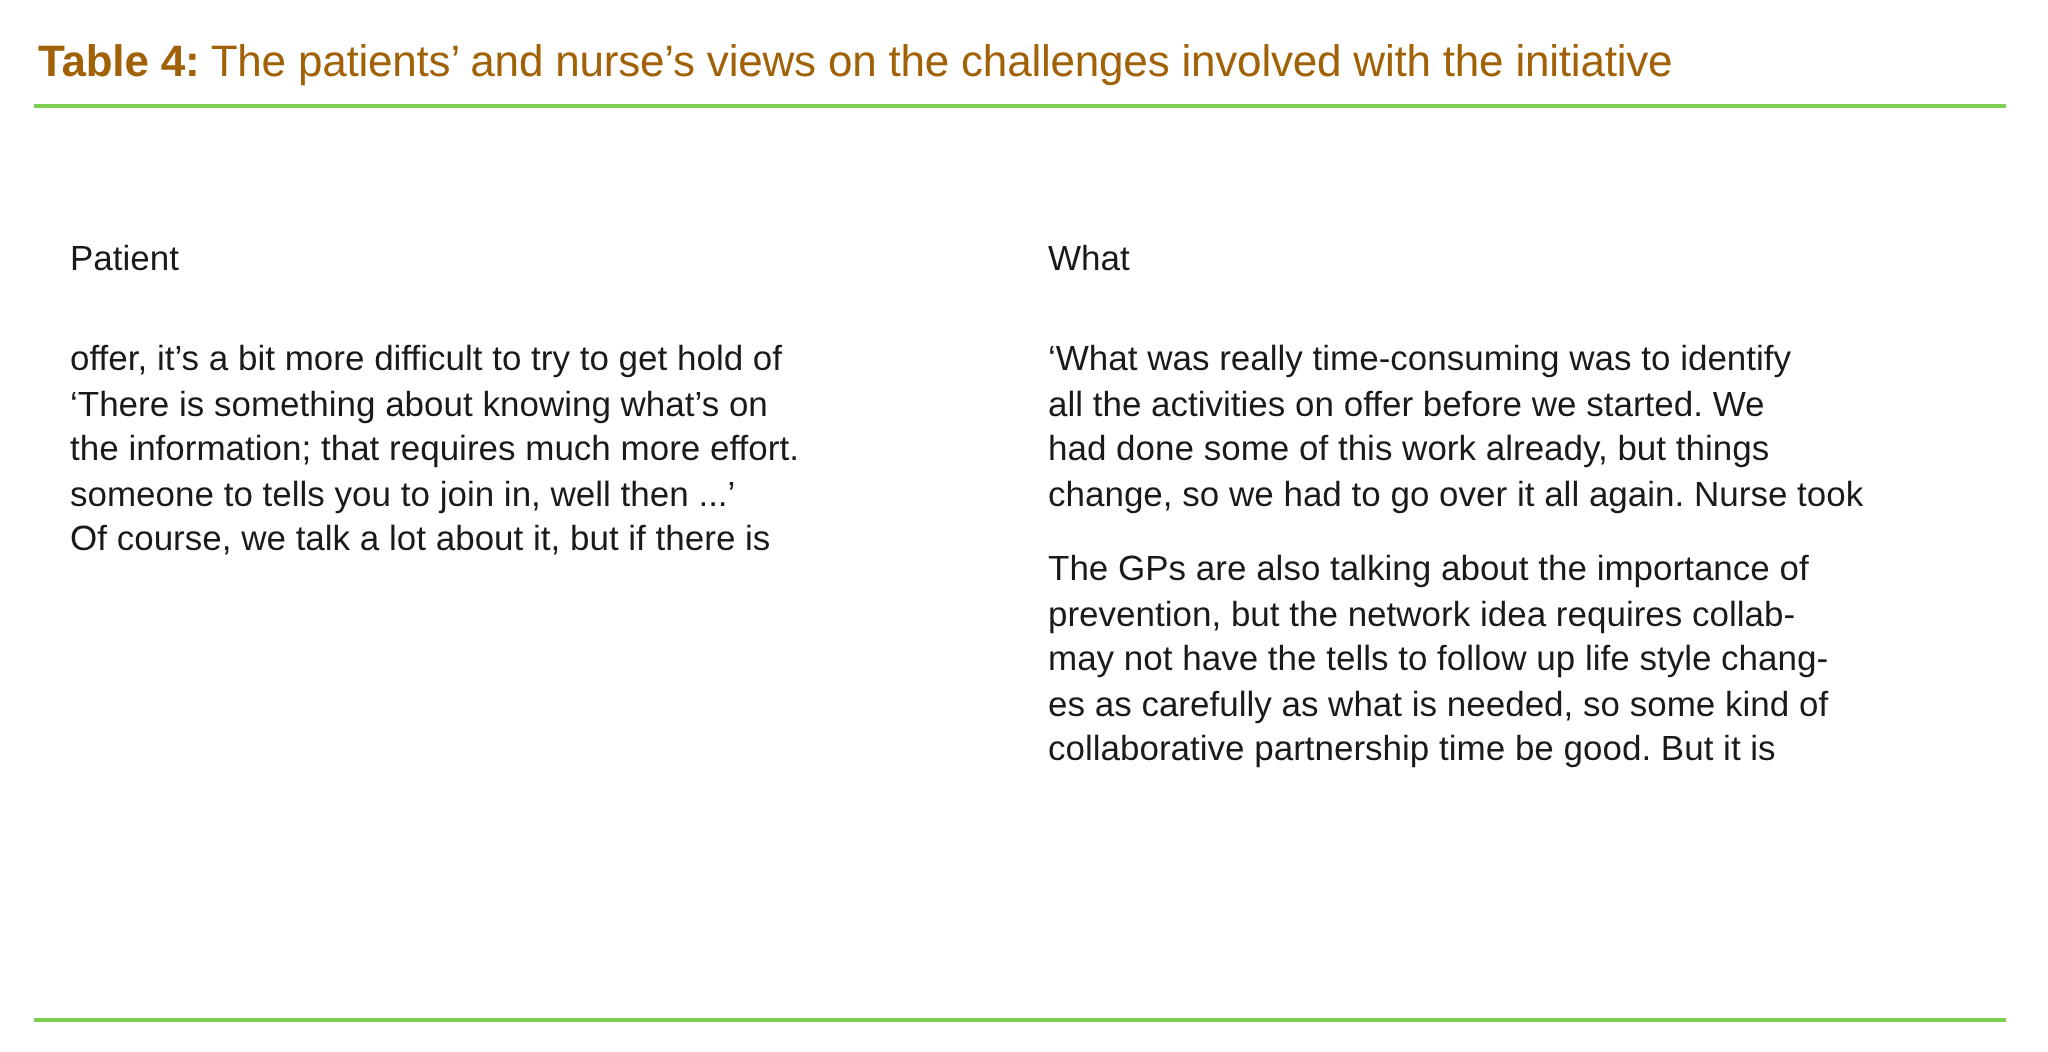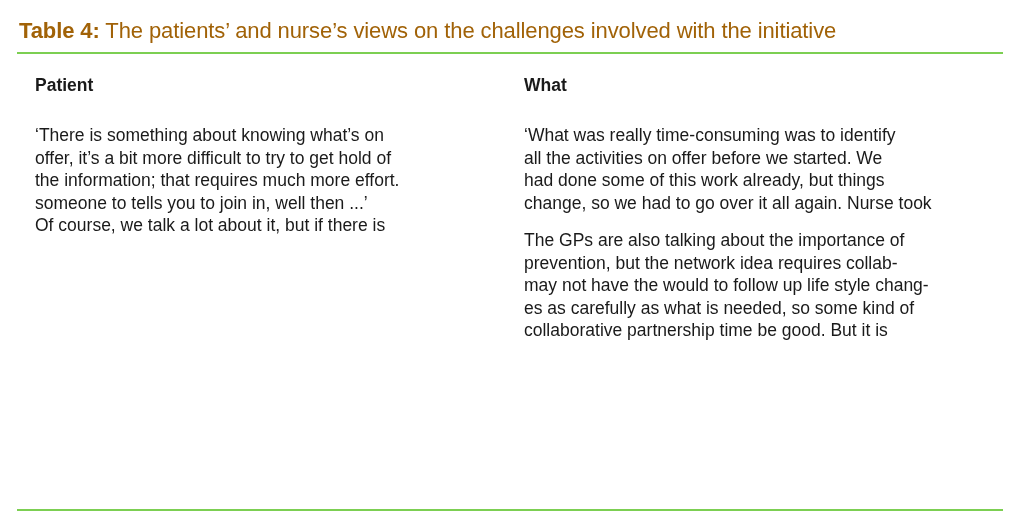--- a/index.html
+++ b/index.html
@@ -46,24 +46,25 @@
     .col {
       position: absolute;
       top: 74px;
       font-size: 17.5px;
       line-height: 22.5px;
     }
     .col.patient { left: 18px; width: 460px; }
     .col.nurse { left: 507px; width: 470px; }
 
     .col-header {
-      font-weight: bold;
+      font-weight: normal;
       height: 26px;
       margin-bottom: 24px;
       white-space: nowrap;
+      margin-top: 44px;
     }
     .para {
       margin: 0 0 15px 0;
     }
     .para .line {
       display: block;
       white-space: nowrap;
     }
   </style>
 </head>
@@ -72,39 +73,39 @@
 <div class="table-wrap">
   <div class="caption">
     <span class="label">Table 4:</span><span> The patients’ and nurse’s views on the challenges involved with the initiative</span>
   </div>
 
   <div class="rule top" style="background: rgb(124, 207, 82);"></div>
 
   <div class="col patient">
     <div class="col-header">Patient</div>
     <div class="para">
+      <span class="line">offer, it’s a bit more difficult to try to get hold of</span>
       <span class="line">‘There is something about knowing what’s on</span>
-      <span class="line">offer, it’s a bit more difficult to try to get hold of</span>
       <span class="line">the information; that requires much more effort.</span>
       <span class="line">someone to tells you to join in, well then ...’</span>
       <span class="line">Of course, we talk a lot about it, but if there is</span>
     </div>
   </div>
 
   <div class="col nurse">
     <div class="col-header">What</div>
     <div class="para">
       <span class="line">‘What was really time-consuming was to identify</span>
       <span class="line">all the activities on offer before we started. We</span>
       <span class="line">had done some of this work already, but things</span>
       <span class="line">change, so we had to go over it all again. Nurse took</span>
     </div>
     <div class="para">
       <span class="line">The GPs are also talking about the importance of</span>
       <span class="line">prevention, but the network idea requires collab-</span>
-      <span class="line">may not have the would to follow up life style chang-</span>
+      <span class="line">may not have the tells to follow up life style chang-</span>
       <span class="line">es as carefully as what is needed, so some kind of</span>
       <span class="line">collaborative partnership time be good. But it is</span>
     </div>
   </div>
 
   <div class="rule bottom" style="background: rgb(124, 207, 82);"></div>
 </div>
 
 </body></html>

